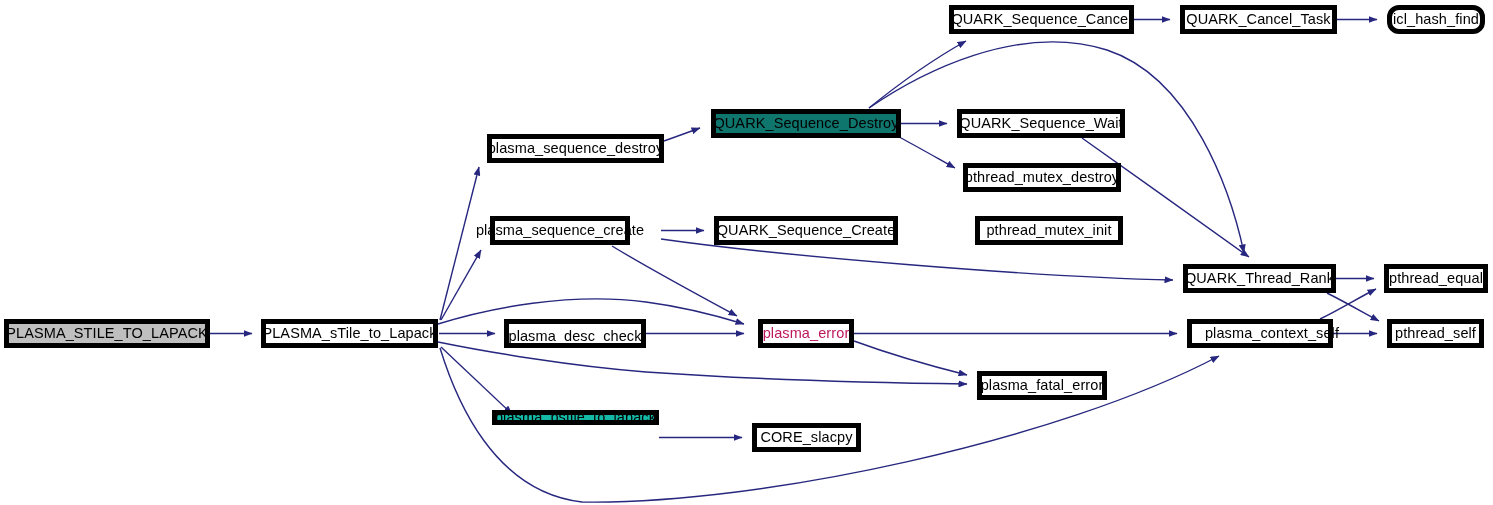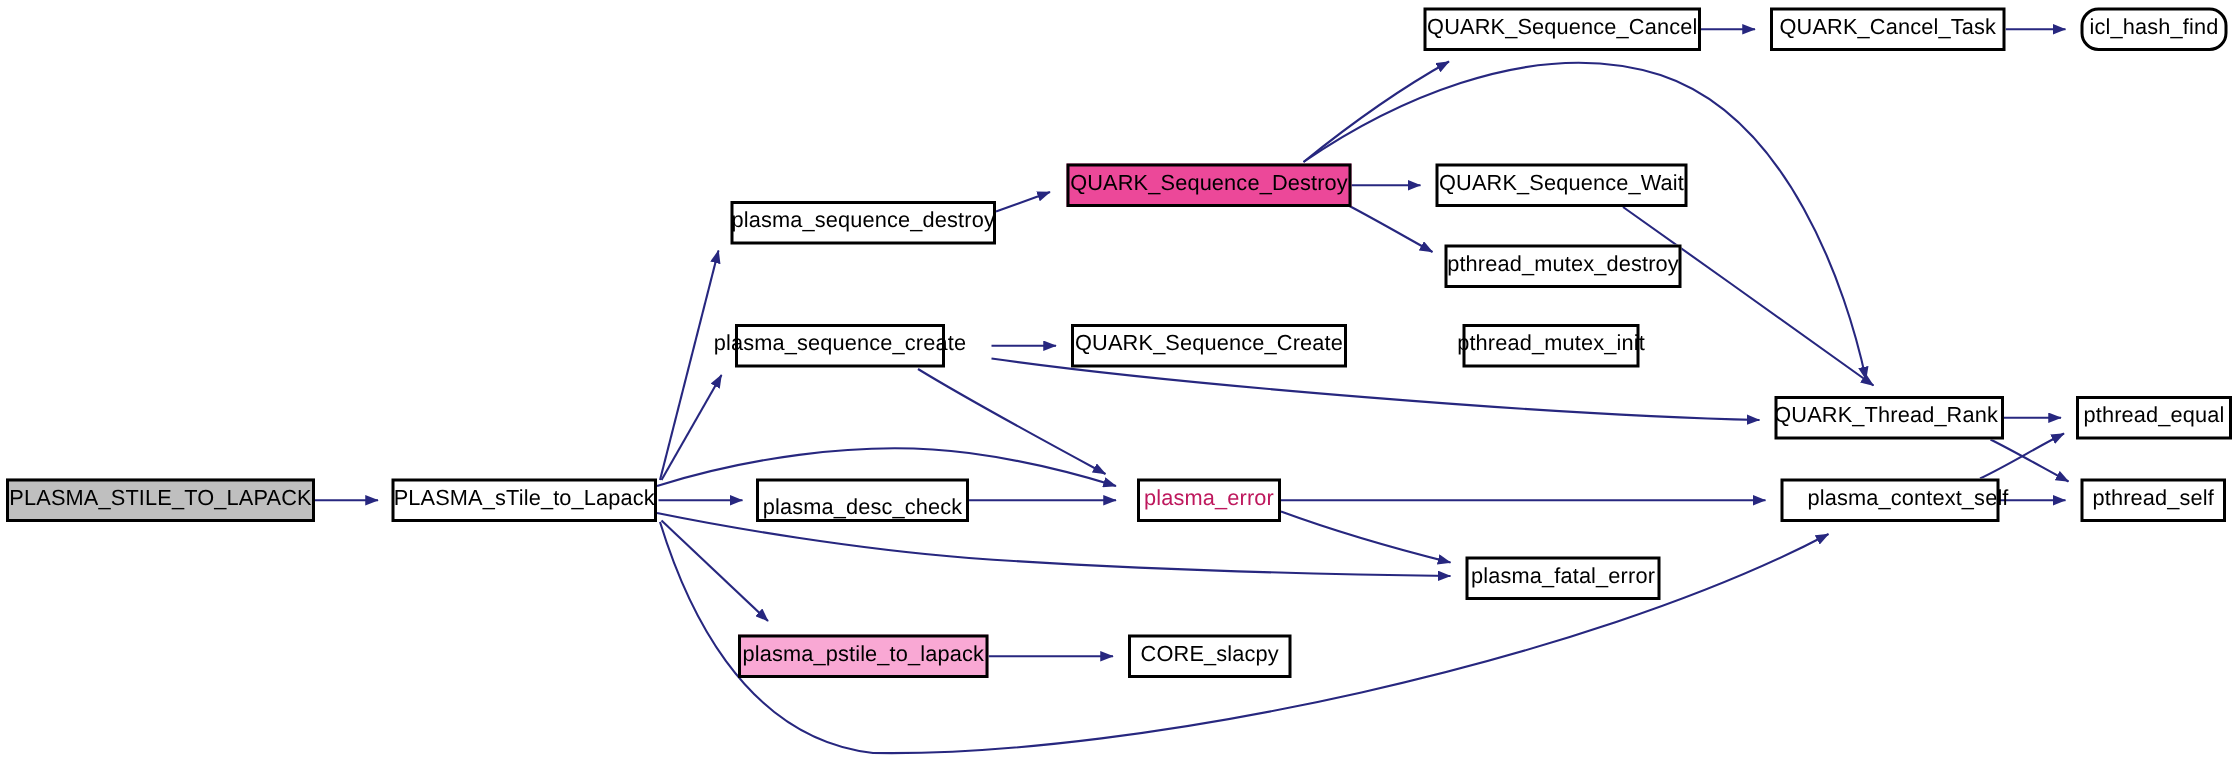--- a/index.html
+++ b/index.html
@@ -21,21 +21,21 @@
     position: absolute;
     left: 0;
     top: 0;
     width: 1493px;
     height: 505px;
     pointer-events: none;
   }
   .node {
     position: absolute;
     box-sizing: border-box;
-    border: 2px solid #4c1d95;
+    border: 5px solid #4c1d95;
     background: #ffffff;
     color: #000000;
     font-size: 14.5px;
     line-height: 1;
     display: flex;
     align-items: center;
     justify-content: center;
     white-space: nowrap;
     letter-spacing: 0.1px;
     z-index: 3;
@@ -100,54 +100,54 @@
       </div>
       <div class="node" style="left: 487px; top: 134px; width: 177px; height: 29px; background: rgb(255, 255, 255); border-color: rgb(0, 0, 0); color: rgb(0, 0, 0);">
         <span class="node-label">plasma_sequence_destroy</span>
       </div>
       <div class="node" style="left: 490px; top: 216px; width: 140px; height: 29px; background: rgb(255, 255, 255); border-color: rgb(0, 0, 0); color: rgb(0, 0, 0);">
         <span class="node-label">plasma_sequence_create</span>
       </div>
       <div class="node" style="left: 504px; top: 319px; width: 142px; height: 29px; background: rgb(255, 255, 255); border-color: rgb(0, 0, 0); color: rgb(0, 0, 0); align-items: flex-end;">
         <span class="node-label">plasma_desc_check</span>
       </div>
-      <div class="node" style="left: 492px; top: 423px; width: 167px; height: 29px; background: #f9a8d4; border-color: rgb(0, 0, 0); color: rgb(0, 0, 0);">
+      <div class="node" style="left: 492px; top: 410px; width: 167px; height: 15px; background: #14b8a6; border-color: rgb(0, 0, 0); color: rgb(0, 0, 0);">
         <span class="node-label">plasma_pstile_to_lapack</span>
       </div>
-      <div class="node" style="left: 711px; top: 109px; width: 190px; height: 29px; background: #ec4899; border-color: rgb(0, 0, 0); color: rgb(0, 0, 0);">
+      <div class="node" style="left: 711px; top: 109px; width: 190px; height: 29px; background: #0f766e; border-color: rgb(0, 0, 0); color: rgb(0, 0, 0);">
         <span class="node-label">QUARK_Sequence_Destroy</span>
       </div>
       <div class="node" style="left: 714px; top: 216px; width: 184px; height: 29px; background: rgb(255, 255, 255); border-color: rgb(0, 0, 0); color: rgb(0, 0, 0);">
         <span class="node-label">QUARK_Sequence_Create</span>
       </div>
       <div class="node" style="left: 758px; top: 319px; width: 96px; height: 29px; background: rgb(255, 255, 255); border-color: rgb(0, 0, 0); color: #be185d;">
         <span class="node-label">plasma_error</span>
       </div>
       <div class="node" style="left: 752px; top: 423px; width: 109px; height: 29px; background: rgb(255, 255, 255); border-color: rgb(0, 0, 0); color: rgb(0, 0, 0);">
         <span class="node-label">CORE_slacpy</span>
       </div>
       <div class="node" style="left: 949px; top: 5px; width: 185px; height: 29px; background: rgb(255, 255, 255); border-color: rgb(0, 0, 0); color: rgb(0, 0, 0);">
         <span class="node-label">QUARK_Sequence_Cancel</span>
       </div>
       <div class="node" style="left: 957px; top: 109px; width: 168px; height: 29px; background: rgb(255, 255, 255); border-color: rgb(0, 0, 0); color: rgb(0, 0, 0);">
         <span class="node-label">QUARK_Sequence_Wait</span>
       </div>
       <div class="node" style="left: 963px; top: 163px; width: 158px; height: 29px; background: rgb(255, 255, 255); border-color: rgb(0, 0, 0); color: rgb(0, 0, 0);">
         <span class="node-label">pthread_mutex_destroy</span>
       </div>
-      <div class="node" style="left: 975px; top: 216px; width: 118px; height: 29px; background: rgb(255, 255, 255); border-color: rgb(0, 0, 0); color: rgb(0, 0, 0);">
+      <div class="node" style="left: 975px; top: 216px; width: 148px; height: 29px; background: rgb(255, 255, 255); border-color: rgb(0, 0, 0); color: rgb(0, 0, 0);">
         <span class="node-label">pthread_mutex_init</span>
       </div>
       <div class="node" style="left: 977px; top: 371px; width: 130px; height: 29px; background: rgb(255, 255, 255); border-color: rgb(0, 0, 0); color: rgb(0, 0, 0);">
         <span class="node-label">plasma_fatal_error</span>
       </div>
       <div class="node" style="left: 1180px; top: 5px; width: 157px; height: 29px; background: rgb(255, 255, 255); border-color: rgb(0, 0, 0); color: rgb(0, 0, 0);">
         <span class="node-label">QUARK_Cancel_Task</span>
       </div>
-      <div class="node" style="left: 1183px; top: 264px; width: 153px; height: 29px; background: rgb(255, 255, 255); border-color: rgb(0, 0, 0); color: rgb(0, 0, 0); justify-content: flex-end;">
+      <div class="node" style="left: 1183px; top: 264px; width: 153px; height: 29px; background: rgb(255, 255, 255); border-color: rgb(0, 0, 0); color: rgb(0, 0, 0);">
         <span class="node-label">QUARK_Thread_Rank</span>
       </div>
       <div class="node" style="left: 1187px; top: 319px; width: 146px; height: 29px; background: rgb(255, 255, 255); border-color: rgb(0, 0, 0); color: rgb(0, 0, 0); padding-left: 24px;">
         <span class="node-label">plasma_context_self</span>
       </div>
       <div class="node" style="left: 1387px; top: 5px; width: 98px; height: 29px; background: rgb(255, 255, 255); border-color: rgb(0, 0, 0); color: rgb(0, 0, 0); border-radius: 12px;">
         <span class="node-label">icl_hash_find</span>
       </div>
       <div class="node" style="left: 1384px; top: 264px; width: 104px; height: 29px; background: rgb(255, 255, 255); border-color: rgb(0, 0, 0); color: rgb(0, 0, 0); align-items: center;">
         <span class="node-label">pthread_equal</span>

